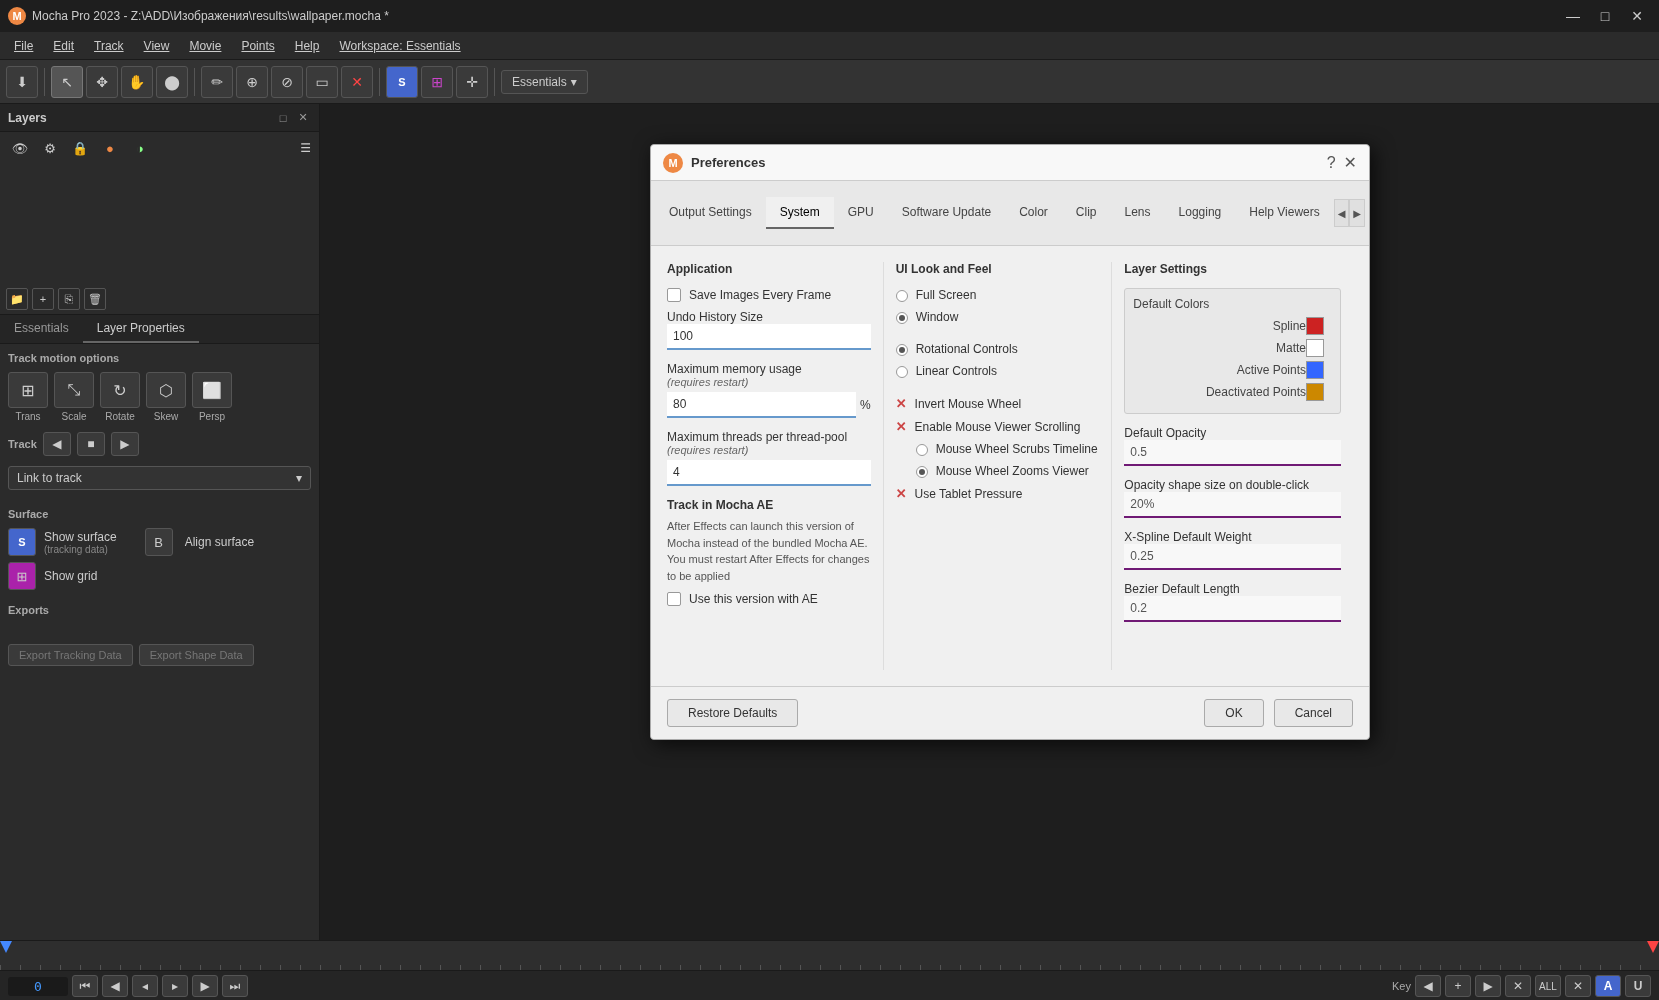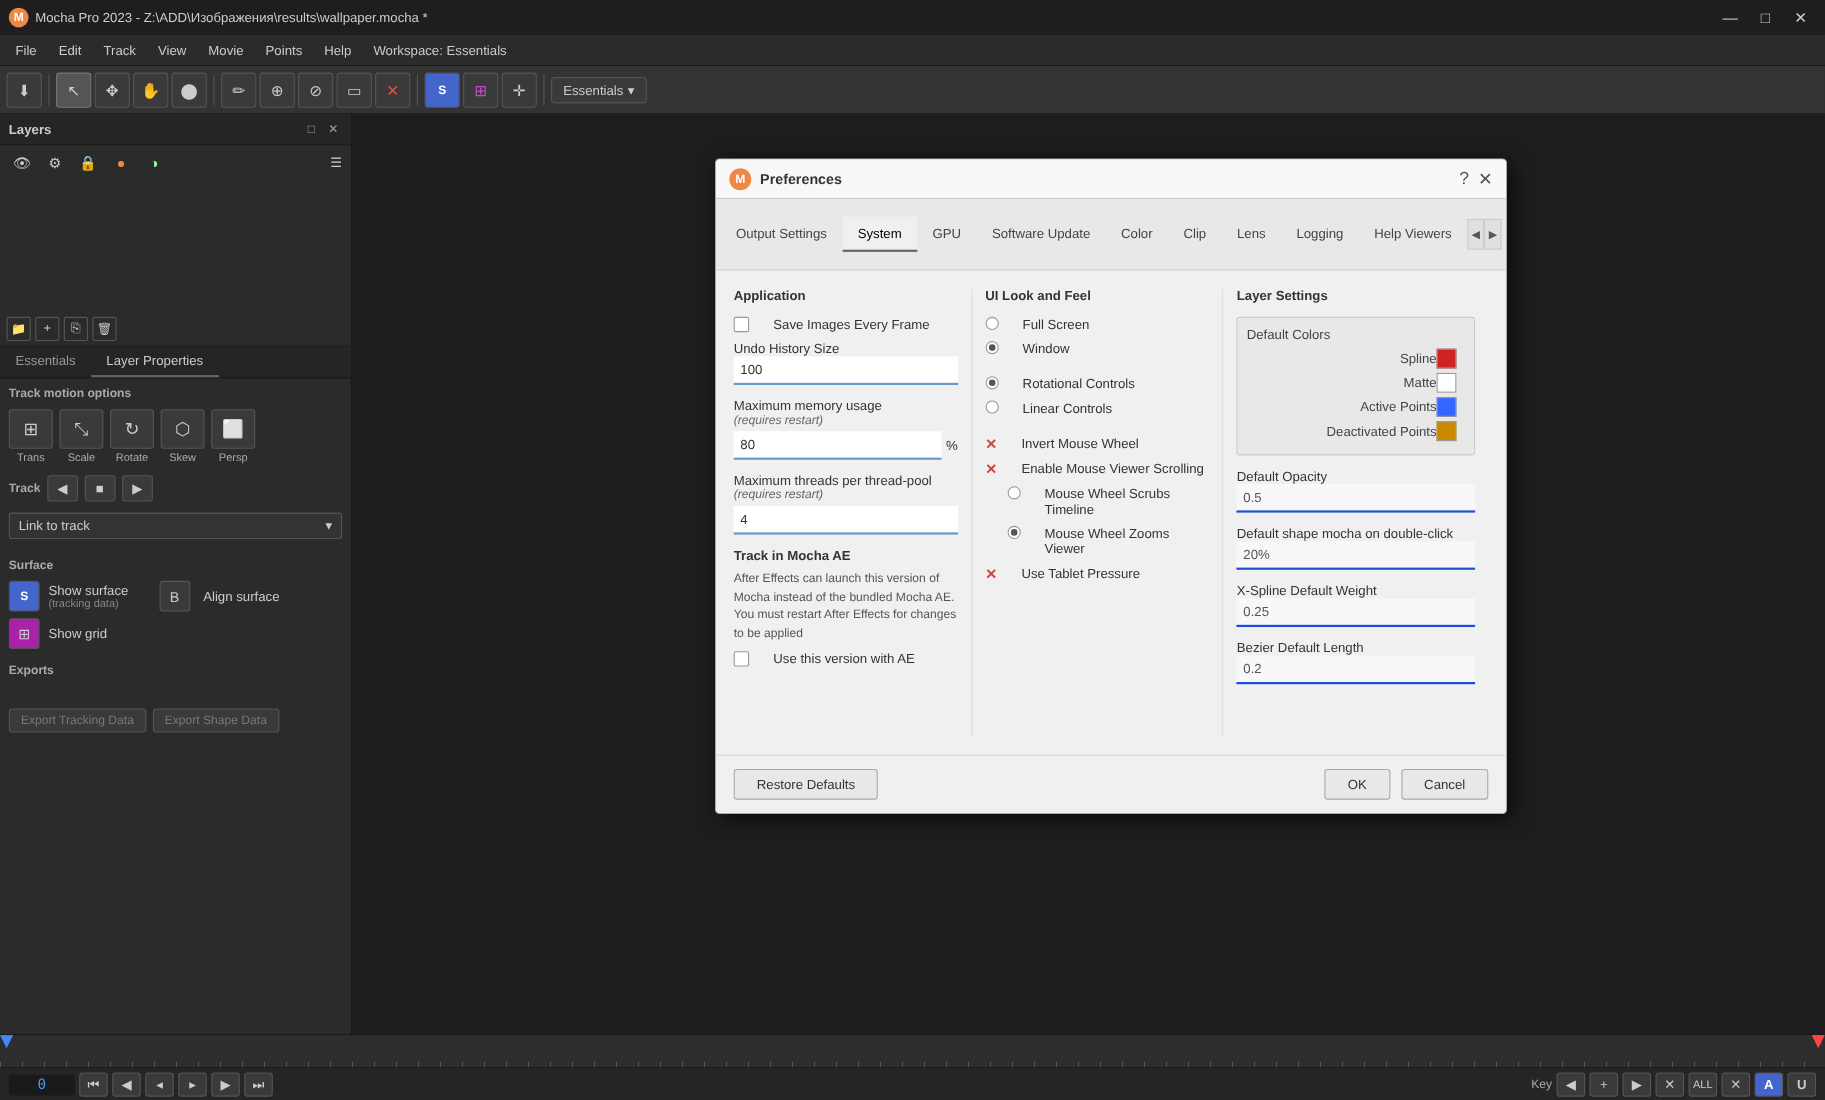--- a/index.html
+++ b/index.html
@@ -66,20 +66,21 @@
       display: flex;
       align-items: center;
       padding: 0 4px;
       border-bottom: 1px solid #1a1a1a;
     }
     #menubar span {
       padding: 4px 10px;
       cursor: pointer;
       color: #ccc;
       font-size: 12px;
+      text-decoration: underline;
     }
 
     
     #toolbar {
       background: #333;
       height: 44px;
       display: flex;
       align-items: center;
       padding: 0 6px;
       gap: 3px;
@@ -459,22 +460,22 @@
 
     .prefs-section-title {
       font-size: 12px;
       font-weight: bold;
       color: #333;
       margin-bottom: 12px;
     }
 
     .prefs-row {
       display: flex;
-      align-items: flex-start;
-      gap: 22px;
+      align-items: flex-end;
+      gap: 8px;
       margin-bottom: 8px;
     }
     .prefs-checkbox {
       width: 14px;
       height: 14px;
       border: 1px solid #999;
       background: #fff;
       display: flex;
       align-items: center;
       justify-content: center;
@@ -587,21 +588,21 @@
     .default-colors-title {
       font-size: 12px;
       color: #444;
       margin-bottom: 6px;
     }
 
     .prefs-value-input {
       width: 100%;
       height: 26px;
       border: none;
-      border-bottom: 2px solid #1d4ed8;
+      border-bottom: 2px solid #701a75;
       background: #f8f8f8;
       color: #555;
       padding: 2px 6px;
       font-size: 12px;
       outline: none;
     }
 
     
     #prefs-footer {
       display: flex;
@@ -1025,21 +1026,21 @@
               <div class="color-swatch" style="background:#cc8800;"></div>
             </div>
           </div>
 
           <div class="prefs-input-row">
             <div class="prefs-label">Default Opacity</div>
             <input class="prefs-value-input" value="0.5" style="">
           </div>
 
           <div class="prefs-input-row">
-            <div class="prefs-label">Default shape mocha on double-click</div>
+            <div class="prefs-label">Opacity shape size on double-click</div>
             <input class="prefs-value-input" value="20%" style="">
           </div>
 
           <div class="prefs-input-row">
             <div class="prefs-label">X-Spline Default Weight</div>
             <input class="prefs-value-input" value="0.25" style="">
           </div>
 
           <div class="prefs-input-row">
             <div class="prefs-label">Bezier Default Length</div>

